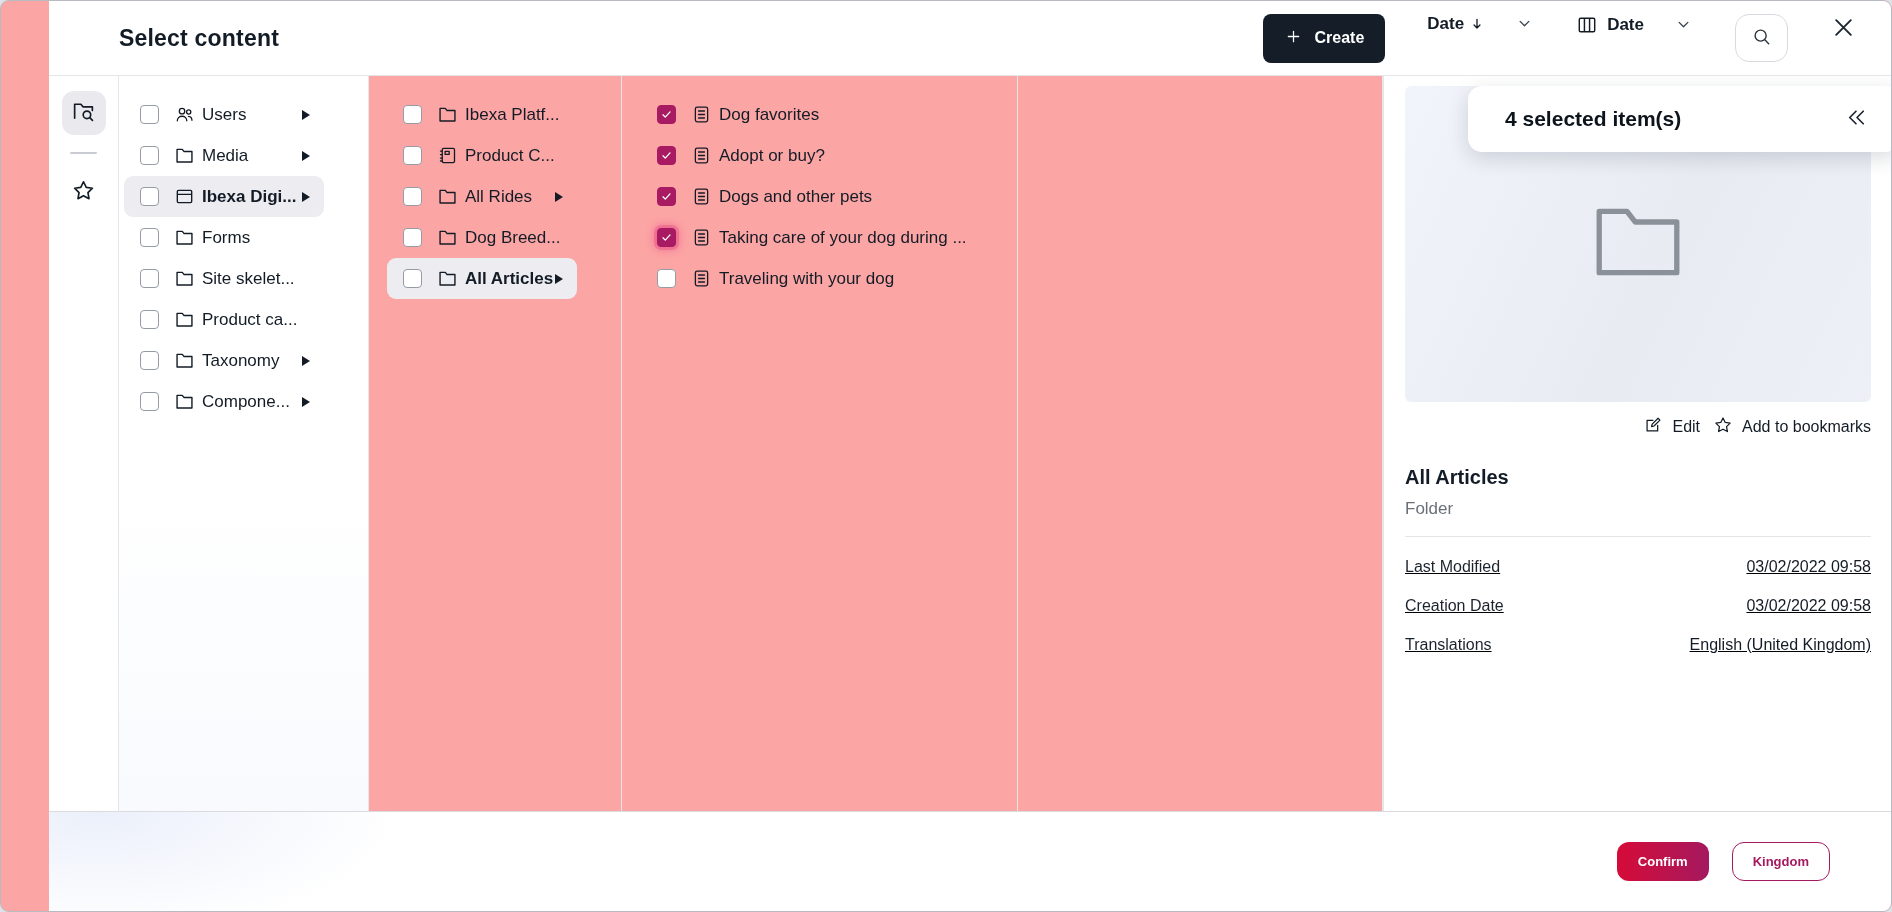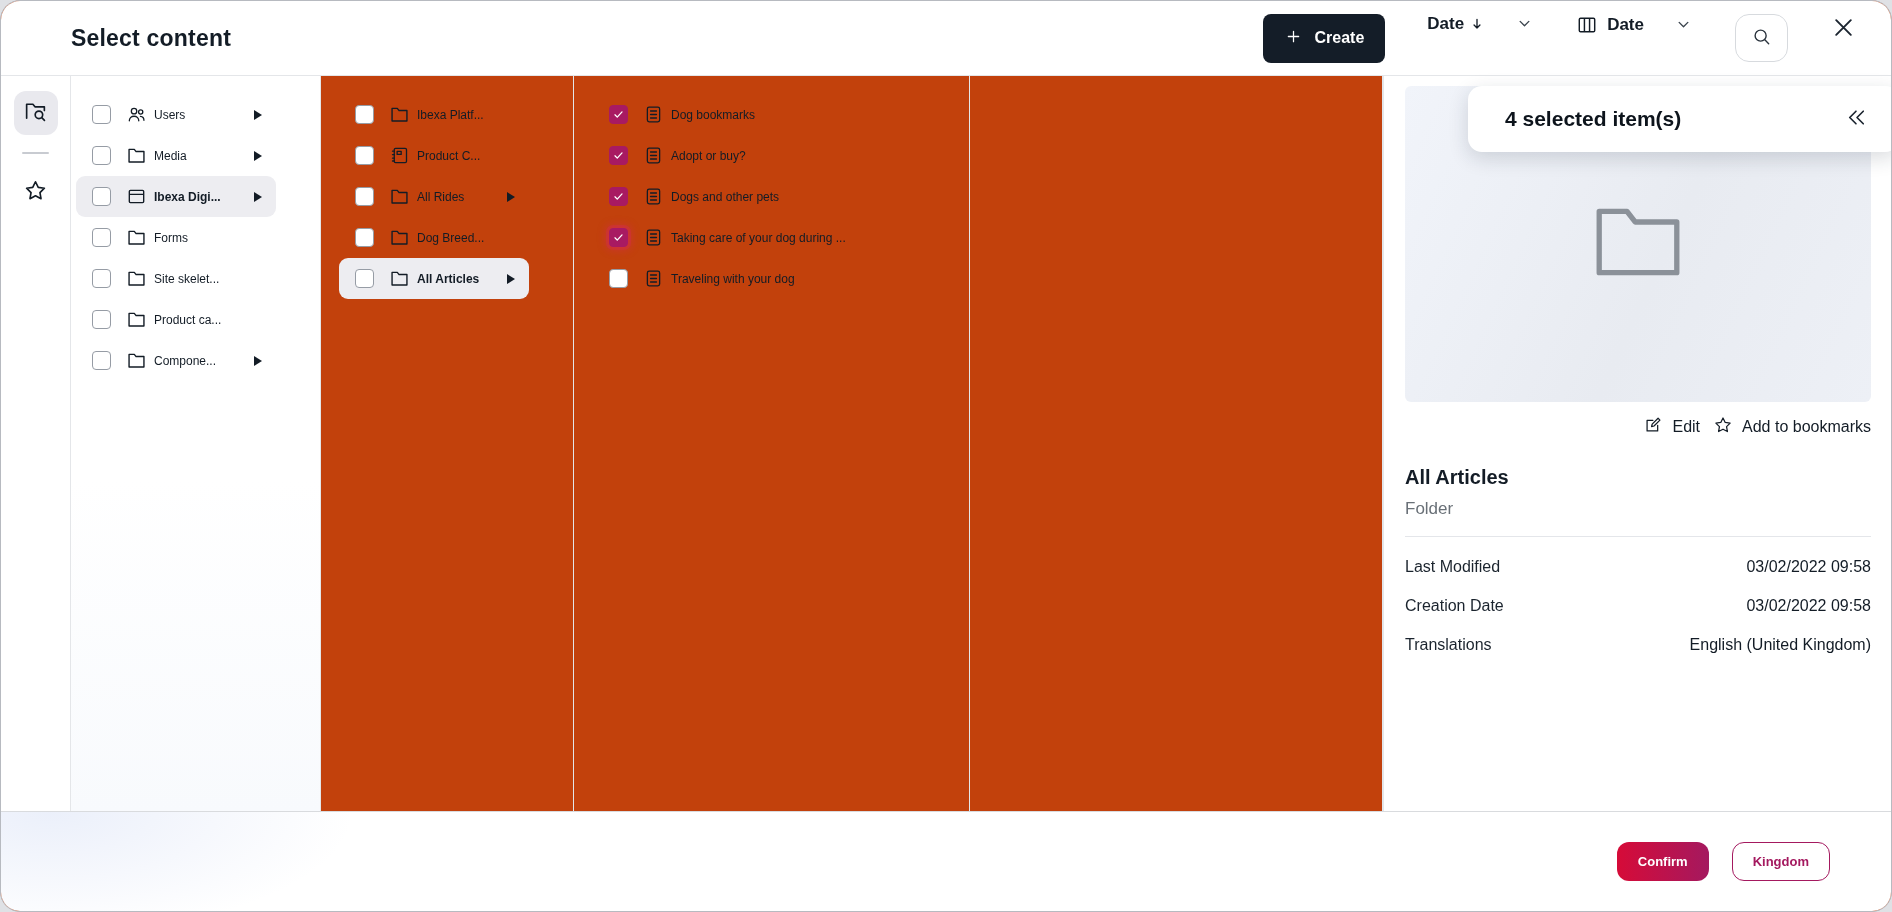--- a/index.html
+++ b/index.html
@@ -1,19 +1,19 @@
 <!DOCTYPE html>
 <html style="--accent: #a81a62; --grad1: #d60b38; --grad2: #a4195f; --dark: #141d28;"><head>
 <meta charset="utf-8">
 <style>
   html,body{margin:0;padding:0;width:1892px;height:912px;overflow:hidden;
     font-family:"Liberation Sans","DejaVu Sans",sans-serif;background:#dfe1e5;}
   *{box-sizing:border-box;}
-  .modal{position:absolute;inset:0;background:#c2410c;border:1px solid #b7bac0;
-    border-radius:20px;overflow:hidden;display:flex;flex-direction:column;}
+  .modal{position:absolute;inset:0;background:#fca5a5;border:1px solid #b7bac0;
+    border-radius:9px;overflow:hidden;display:flex;flex-direction:column;padding-left:48px;}
   
   .header{height:75px;flex:none;display:flex;align-items:center;
     border-bottom:1px solid #e4e6e9;padding:0 34px 0 70px;background:#fff;}
   .page-title{font-size:23px;font-weight:700;color:#131c26;letter-spacing:.2px;}
   .toolbar{margin-left:auto;display:flex;align-items:flex-start;gap:42px;}
   .create-btn{display:inline-flex;align-items:center;gap:11px;background:var(--dark,#141d28);
     color:#fff;border:none;border-radius:8px;padding:13px 21px;font-size:16px;font-weight:600;
     font-family:inherit;cursor:pointer;}
   .create-btn svg{width:19px;height:19px;}
   .control{display:flex;align-items:center;color:#131c26;cursor:pointer;}
@@ -47,21 +47,21 @@
   .col2 .tree-row{width:190px;}
   .tree-row.selected{background:#ededf1;}
   .tree-row.selected .tree-label{font-weight:700;}
   .cb{width:19px;height:19px;flex:none;border:1px solid #969ca5;border-radius:4px;background:#fff;
     margin-right:15px;display:flex;align-items:center;justify-content:center;cursor:pointer;}
   .cb.checked{background:var(--accent,#a81a62);border-color:var(--accent,#a81a62);}
   .cb.focused{box-shadow:0 0 0 3px rgba(222,32,115,.22),0 0 9px 3px rgba(222,32,115,.35);}
   .cb svg{width:13px;height:13px;}
   .tree-icon{width:21px;height:21px;flex:none;margin-right:7px;color:#131c26;display:flex;}
   .tree-icon svg{width:100%;height:100%;}
-  .tree-label{font-size:12px;color:#131c26;white-space:nowrap;}
+  .tree-label{font-size:17px;color:#131c26;white-space:nowrap;}
   .caret{margin-left:auto;width:0;height:0;border-left:8px solid #131c26;
     border-top:5.5px solid transparent;border-bottom:5.5px solid transparent;cursor:pointer;}
   
   .right-panel{width:508px;flex:none;border-left:1px solid #e4e6e9;background:#fff;
     position:relative;padding:10px 20px 0 21px;}
   .preview{height:316px;border-radius:6px;display:flex;align-items:center;justify-content:center;
     background:linear-gradient(115deg,#f1f4fa 0%,#e8ebf1 55%,#edf0f6 100%);color:#8b9199;}
   .preview svg{width:98px;height:84px;}
   .selected-banner{position:absolute;top:10px;left:84px;right:-8px;height:66px;background:#fff;
     border-radius:14px;box-shadow:0 6px 20px rgba(25,35,55,.16);display:flex;align-items:center;
@@ -69,21 +69,21 @@
   .selected-banner .txt{font-size:21px;font-weight:700;color:#0d141c;}
   .collapse-btn{margin-left:auto;background:none;border:none;color:#1c2530;cursor:pointer;
     display:flex;padding:0;}
   .collapse-btn svg{width:25px;height:25px;}
   .actions{display:flex;justify-content:flex-end;align-items:center;gap:13px;margin-top:13px;}
   .action{display:flex;align-items:center;gap:9px;font-size:16px;color:#131c26;cursor:pointer;}
   .action svg{width:20px;height:20px;}
   .item-title{margin-top:27px;font-size:20px;font-weight:700;color:#131c26;}
   .item-type{margin-top:10px;font-size:17px;color:#697077;}
   .panel-divider{margin-top:17px;border-top:1px solid #e4e6ea;}
-  .meta-row{display:flex;justify-content:space-between;align-items:baseline;margin-top:21px;}
+  .meta-row{display:flex;justify-content:space-between;align-items:baseline;margin-top:21px;text-decoration:underline;}
   .meta-label{font-size:16px;color:#1b242e;}
   .meta-value{font-size:16px;color:#131c26;}
   .meta-rows{margin-top:6px;}
   
   .footer{height:100px;flex:none;border-top:1px solid #d9dbde;display:flex;align-items:center;
     justify-content:flex-end;gap:23px;padding-right:61px;
     background:radial-gradient(420px 170px at 50px 0px,rgba(145,170,230,.18),rgba(145,170,230,0) 72%),#fff;}
   .btn{font-family:inherit;font-size:13px;font-weight:700;border-radius:12px;cursor:pointer;}
   .btn-confirm{color:#fff;border:none;padding:12px 21px;
     background:linear-gradient(90deg,var(--grad1,#d60b38),var(--grad2,#a4195f));}
@@ -218,20 +218,30 @@
             </span>
             <span class="tree-label">Product ca...</span>
           </div>
           <div class="tree-row">
             <span class="cb"></span>
             <span class="tree-icon">
               <svg viewBox="0 0 24 24" fill="none" stroke="currentColor" stroke-width="1.6" stroke-linejoin="round">
                 <path d="M3.5 19.5V5h6l2 2.5h9v12z"></path>
               </svg>
             </span>
+            <span class="tree-label">Taxonomy</span>
+            <span class="caret"></span>
+          </div>
+          <div class="tree-row">
+            <span class="cb"></span>
+            <span class="tree-icon">
+              <svg viewBox="0 0 24 24" fill="none" stroke="currentColor" stroke-width="1.6" stroke-linejoin="round">
+                <path d="M3.5 19.5V5h6l2 2.5h9v12z"></path>
+              </svg>
+            </span>
             <span class="tree-label">Compone...</span>
             <span class="caret"></span>
           </div>
         </div>
       <div class="col col2">
           <div class="tree-row">
             <span class="cb"></span>
             <span class="tree-icon">
               <svg viewBox="0 0 24 24" fill="none" stroke="currentColor" stroke-width="1.6" stroke-linejoin="round">
                 <path d="M3.5 19.5V5h6l2 2.5h9v12z"></path>
@@ -286,21 +296,21 @@
               <svg viewBox="0 0 24 24" fill="none" stroke="#ffffff" stroke-width="2.4" stroke-linecap="round" stroke-linejoin="round">
                 <path d="M5.5 12.6l4.2 4.2 8.8-9.6"></path>
               </svg>
             </span>
             <span class="tree-icon">
               <svg viewBox="0 0 24 24" fill="none" stroke="currentColor" stroke-width="1.5" stroke-linecap="round" stroke-linejoin="round">
                 <rect x="5" y="3.6" width="14" height="16.8" rx="2"></rect>
                 <path d="M8.6 8h6.8M8.6 12h6.8M8.6 16h6.8"></path>
               </svg>
             </span>
-            <span class="tree-label">Dog bookmarks</span>
+            <span class="tree-label">Dog favorites</span>
           </div>
           <div class="tree-row">
             <span class="cb checked">
               <svg viewBox="0 0 24 24" fill="none" stroke="#ffffff" stroke-width="2.4" stroke-linecap="round" stroke-linejoin="round">
                 <path d="M5.5 12.6l4.2 4.2 8.8-9.6"></path>
               </svg>
             </span>
             <span class="tree-icon">
               <svg viewBox="0 0 24 24" fill="none" stroke="currentColor" stroke-width="1.5" stroke-linecap="round" stroke-linejoin="round">
                 <rect x="5" y="3.6" width="14" height="16.8" rx="2"></rect>

